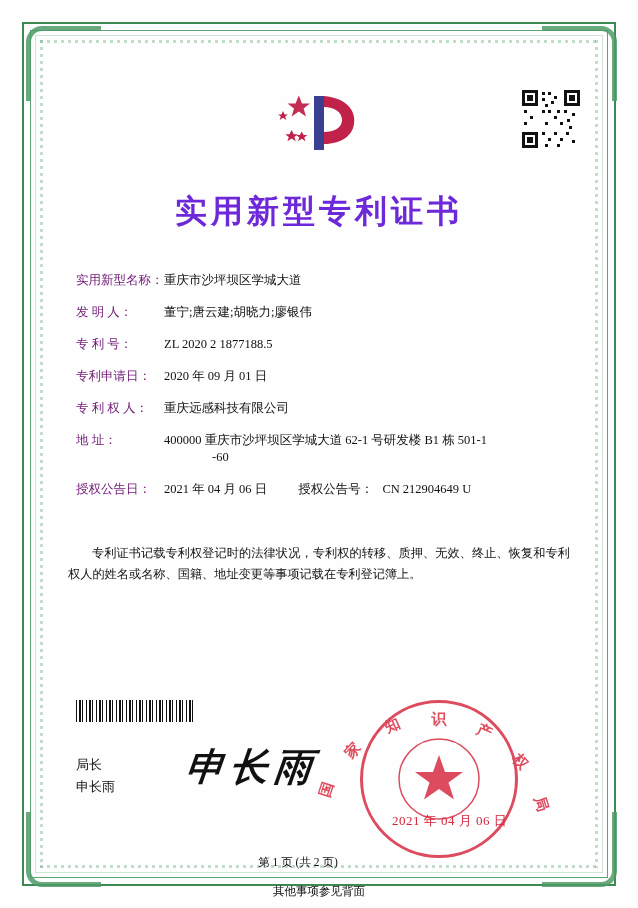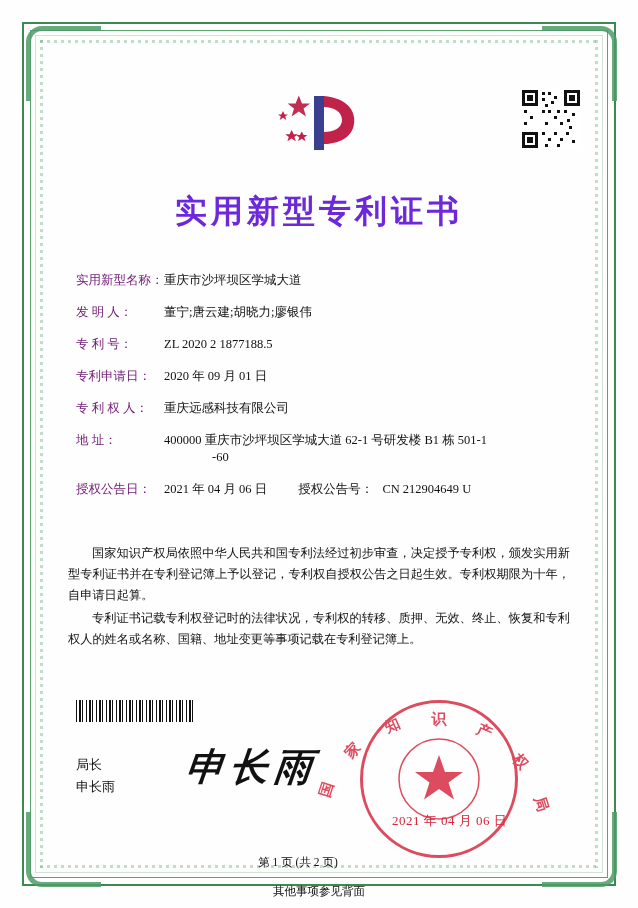--- a/index.html
+++ b/index.html
@@ -345,21 +345,20 @@
       <div class="label">授权公告日：</div>
       <div class="value">
         <span>2021 年 04 月 06 日</span>
         <span class="label2">授权公告号：</span>
         <span>CN 212904649 U</span>
       </div>
     </div>
   </div>
 
   <div class="paras">
-    <p>国家知识产权局依照中华人民共和国专利法经过初步审查，决定授予专利权，颁发实用新型专利证书并在专利登记簿上予以登记，专利权自授权公告之日起生效。专利权期限为十年，自申请日起算。</p>
     <p>专利证书记载专利权登记时的法律状况，专利权的转移、质押、无效、终止、恢复和专利权人的姓名或名称、国籍、地址变更等事项记载在专利登记簿上。</p>
   </div>
 
   <div class="barcode"></div>
 
   <div class="sign-label">
     <div>局长</div>
     <div>申长雨</div>
   </div>
 

